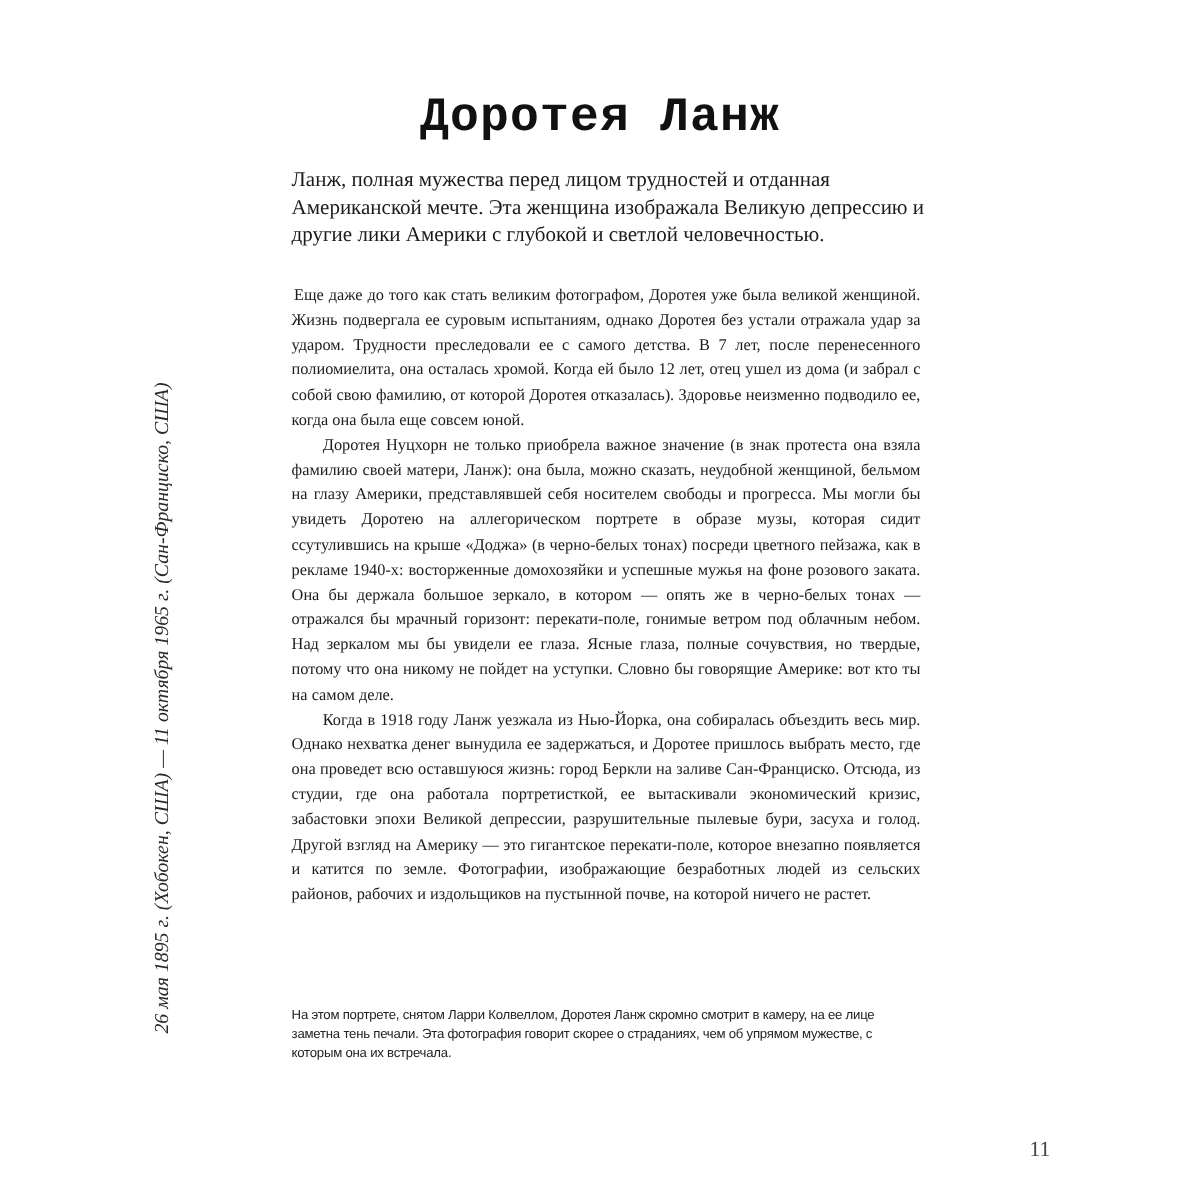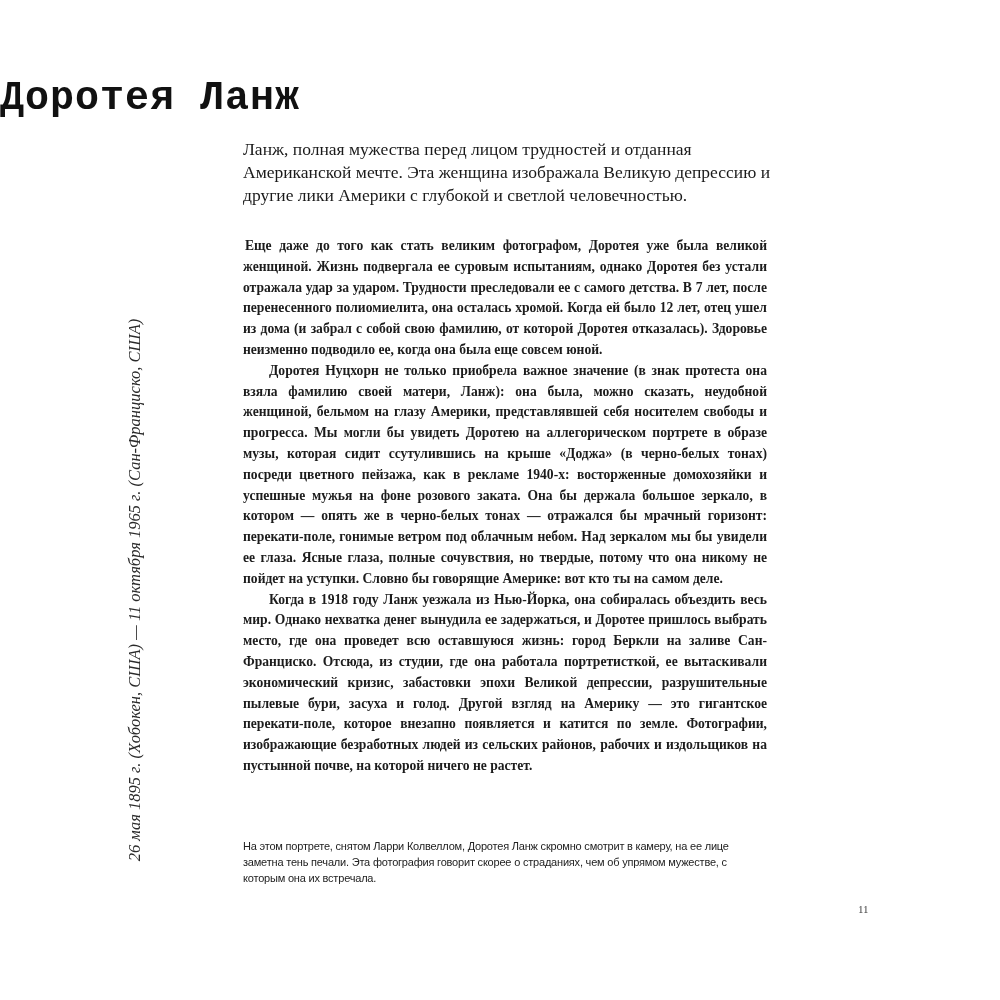--- a/index.html
+++ b/index.html
@@ -12,21 +12,21 @@
       height: 1000px;
       position: relative;
       overflow: hidden;
       color: #1a1a1a;
     }
     .page-title {
       position: absolute;
       left: 0;
       top: 76px;
       width: 1000px;
-      text-align: left;
+      text-align: center;
       font-family: "Liberation Mono", "DejaVu Sans Mono", monospace;
       font-weight: bold;
       font-size: 40px;
       letter-spacing: 1px;
       color: #111111;
       margin: 0;
     }
     .lead {
       position: absolute;
       left: 243px;
@@ -41,21 +41,20 @@
     .body-text {
       position: absolute;
       left: 243px;
       top: 236px;
       width: 524px;
       font-family: "Liberation Serif", "DejaVu Serif", serif;
       font-size: 13.6px;
       line-height: 20.8px;
       color: #1c1c1c;
       text-align: justify;
-      font-weight: bold;
     }
     .body-text p {
       margin: 0;
       text-indent: 26px;
     }
     .body-text p.first {
       text-indent: 2px;
     }
     .caption {
       position: absolute;
@@ -75,23 +74,23 @@
       transform: translate(-50%, -50%) rotate(-90deg);
       white-space: nowrap;
       font-family: "Liberation Serif", "DejaVu Serif", serif;
       font-style: italic;
       font-size: 16.5px;
       color: #2a2a2a;
     }
     .page-number {
       position: absolute;
       left: 858px;
-      top: 903px;
+      top: 947px;
       font-family: "Liberation Serif", "DejaVu Serif", serif;
-      font-size: 11px;
+      font-size: 18px;
       color: #444444;
     }
   </style>
 </head>
 <body>
 
 <h1 class="page-title">Доротея Ланж</h1>
 
 <p class="lead">Ланж, полная мужества перед лицом трудностей и отданная Американской мечте. Эта женщина изображала Великую депрессию и другие лики Америки с глубокой и светлой человечностью.</p>
 

